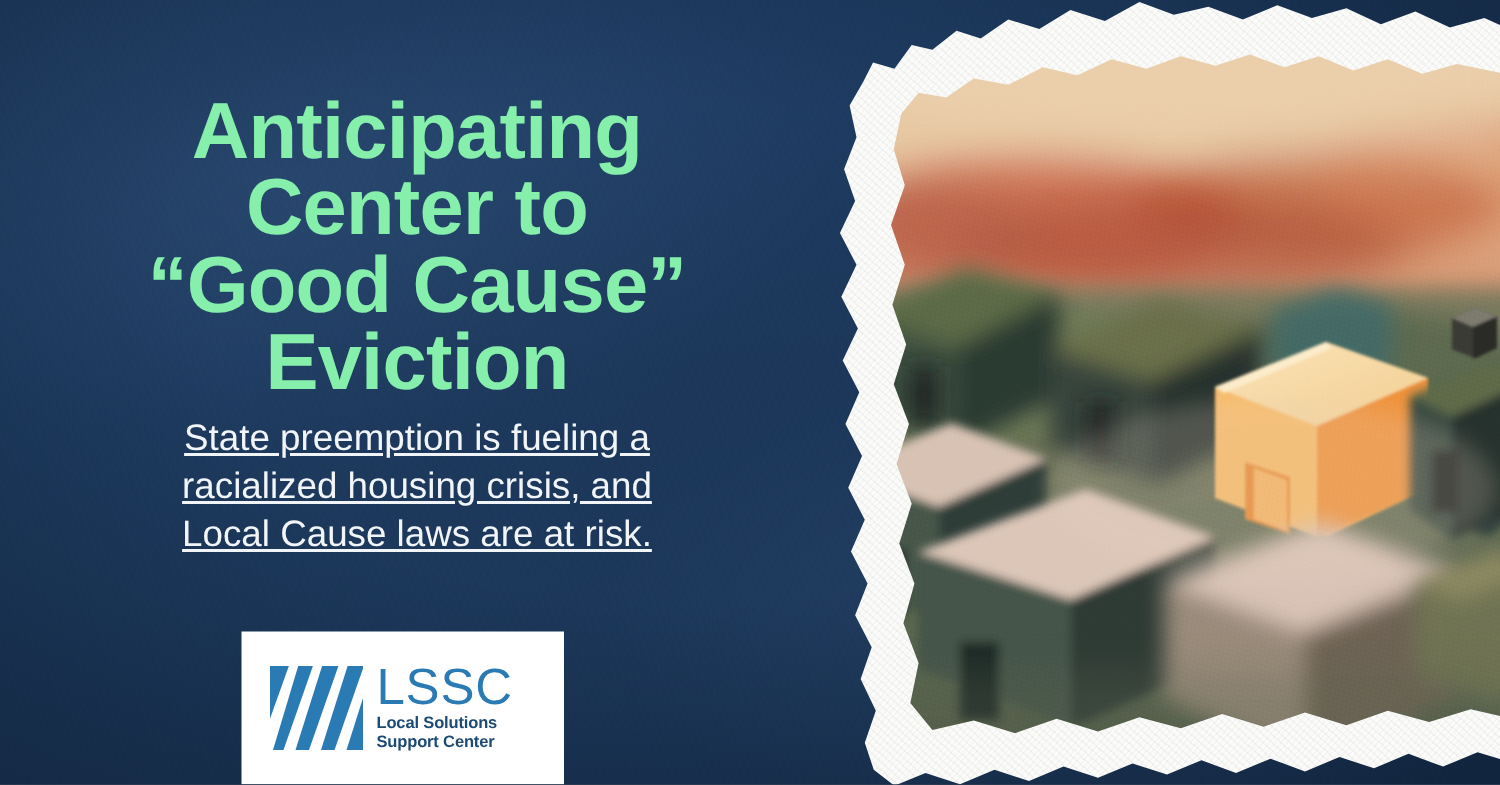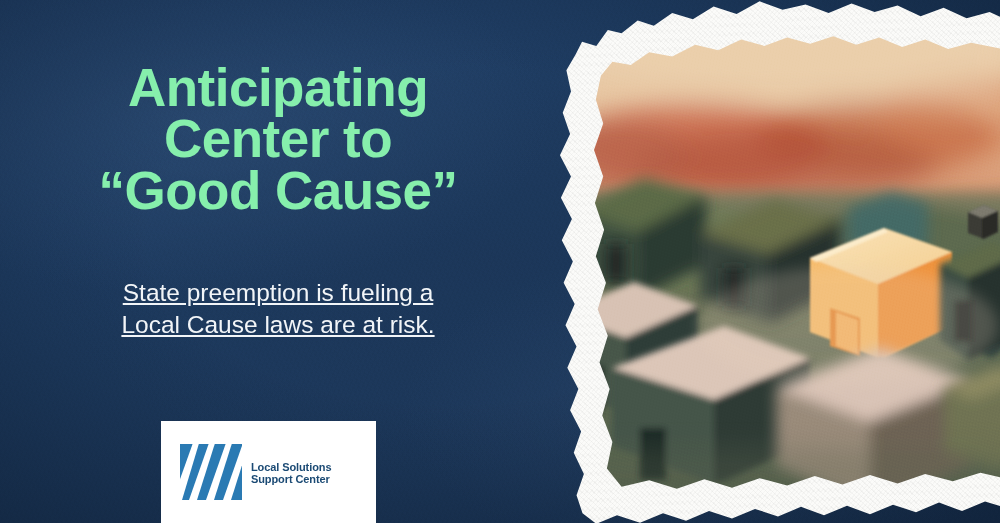--- a/index.html
+++ b/index.html
@@ -212,24 +212,26 @@
   <div class="bg-base"></div>
   <div class="bg-grain"></div>
   <div class="bg-vignette"></div>
 
   <div class="left-col">
 
     <div class="headline">
       <span class="hl">Anticipating</span>
       <span class="hl">Center to</span>
       <span class="hl">“Good Cause”</span>
+      <span class="hl">Eviction</span>
     </div>
 
     <div class="subtitle">
       <span class="sl">State preemption is fueling a</span>
+      <span class="sl">racialized housing crisis, and</span>
       <span class="sl">Local Cause laws are at risk.</span>
     </div>
 
     <div class="logo-card">
       <div class="logo-inner">
         <svg class="logo-mark" viewBox="0 0 62 56">
           <rect x="0" y="0" width="62" height="56" fill="#2a7ab3"></rect>
           <g fill="#ffffff">
             <path d="M -6 52 L 14 -4 L 20 -4 L 2 56 L -6 56 Z"></path>
             <path d="M 9 56 L 30 -4 L 36 -4 L 17 56 Z"></path>
@@ -238,20 +240,21 @@
           </g>
           <g fill="#2a7ab3">
             <path d="M 0 34 L 62 10 L 62 14 L 0 40 Z" opacity="0"></path>
           </g>
           <g fill="#ffffff" opacity="0">
             <rect x="0" y="0" width="62" height="56"></rect>
           </g>
           <path d="M 0 30 C 12 26, 26 20, 40 13 C 50 8, 57 5, 62 3 L 62 9 C 54 12, 44 17, 34 22 C 22 28, 10 33, 0 36 Z" fill="#2a7ab3" opacity="0.0"></path>
         </svg>
         <div class="logo-type">
+          <div class="logo-lssc">LSSC</div>
           <div class="logo-tagline">
             <span>Local Solutions</span>
             <span>Support Center</span>
           </div>
         </div>
       </div>
     </div>
   </div>
 
   <div class="photo-wrap">

